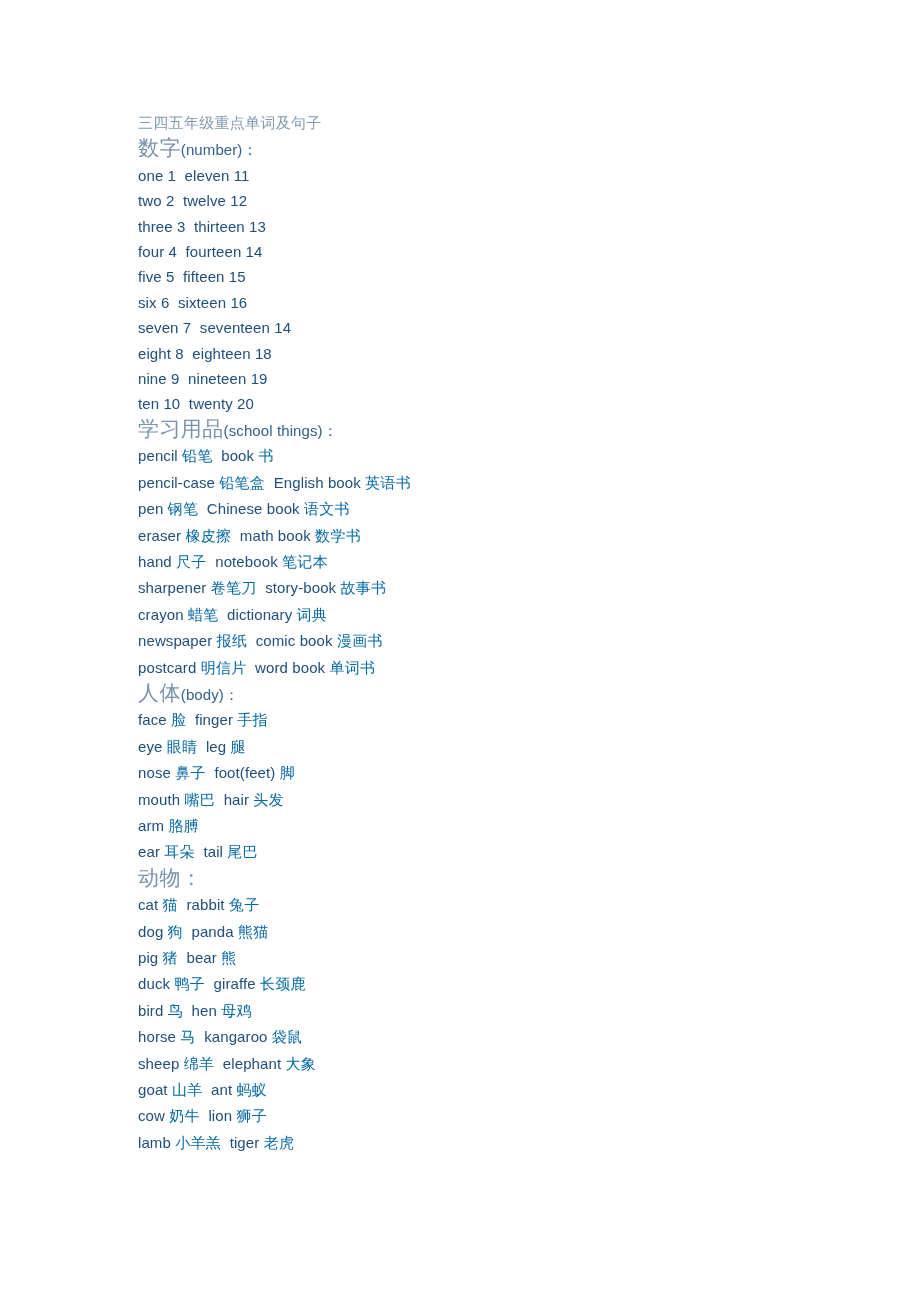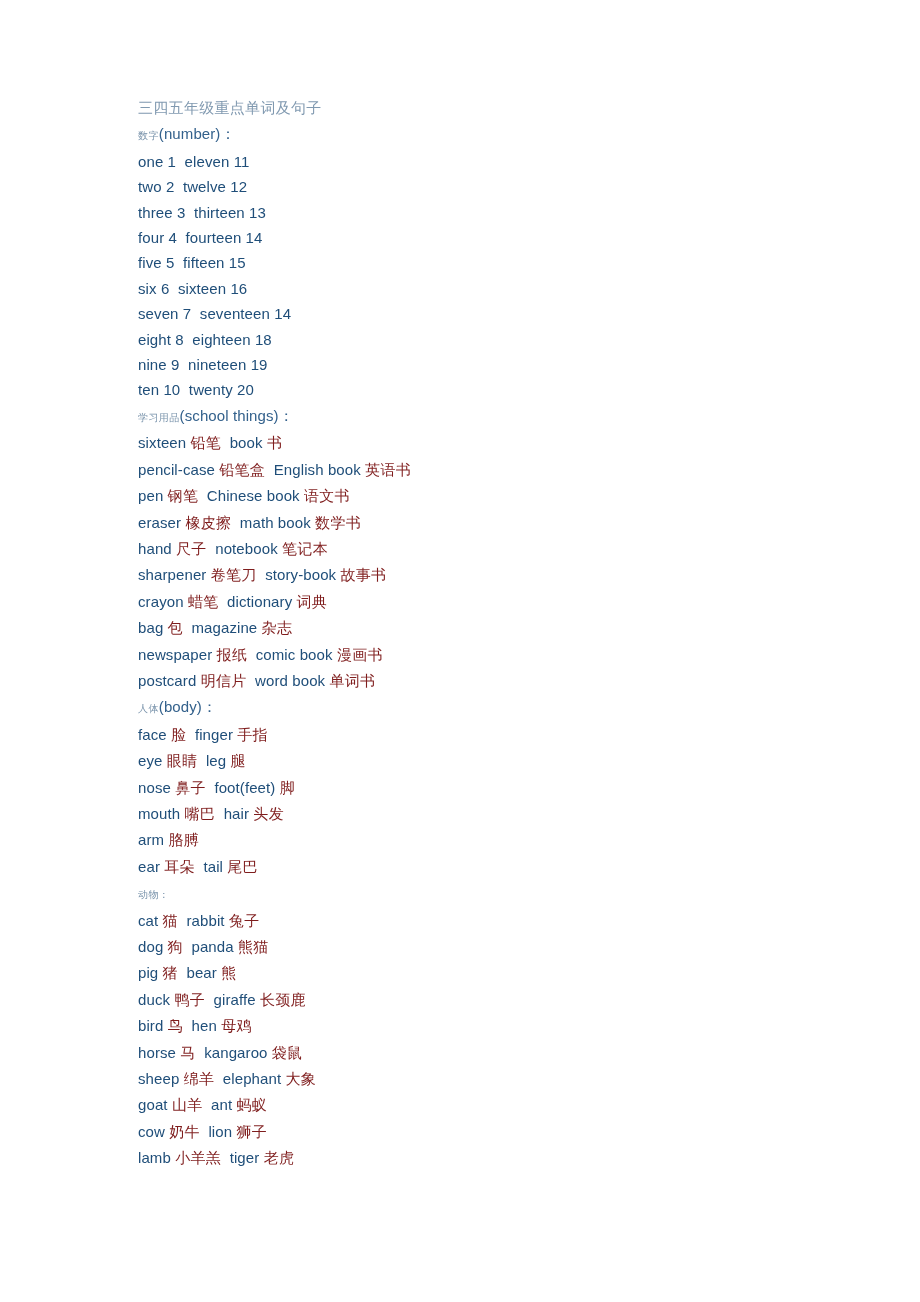--- a/index.html
+++ b/index.html
@@ -12,48 +12,48 @@
     position: relative;
     width: 920px;
     height: 1302px;
     background: #ffffff;
     overflow: hidden;
     box-sizing: border-box;
   }
   .doc-body {
     position: absolute;
     left: 138px;
-    top: 95px;
+    top: 110px;
     width: 700px;
   }
   
   .line {
     font-family: "Liberation Sans", "DejaVu Sans", sans-serif;
     font-size: 15px;
     line-height: 25.4px;
     color: #1f4e79;
     white-space: pre;
     letter-spacing: 0.1px;
     -webkit-font-smoothing: antialiased;
   }
   
   .line .cn {
     font-family: "DejaVu Serif", "Liberation Serif", serif;
-    color: #7f1d1d;
+    color: #0369a1;
     font-size: 15px;
     letter-spacing: 0.3px;
   }
   
   .line.heading {
     color: #33618c;
   }
   .line.heading .cn {
     font-family: "DejaVu Serif", "Liberation Serif", serif;
     color: #7993ab;
-    font-size: 10px;
+    font-size: 21px;
     letter-spacing: 0.4px;
   }
   
   .line.doc-title .cn {
     color: #8099b0;
   }
 </style>
 </head>
 <body>
 
@@ -65,28 +65,27 @@
       <div class="line"><span class="en">two 2</span>  <span class="en">twelve 12</span></div>
       <div class="line"><span class="en">three 3</span>  <span class="en">thirteen 13</span></div>
       <div class="line"><span class="en">four 4</span>  <span class="en">fourteen 14</span></div>
       <div class="line"><span class="en">five 5</span>  <span class="en">fifteen 15</span></div>
       <div class="line"><span class="en">six 6</span>  <span class="en">sixteen 16</span></div>
       <div class="line"><span class="en">seven 7</span>  <span class="en">seventeen 14</span></div>
       <div class="line"><span class="en">eight 8</span>  <span class="en">eighteen 18</span></div>
       <div class="line"><span class="en">nine 9</span>  <span class="en">nineteen 19</span></div>
       <div class="line"><span class="en">ten 10</span>  <span class="en">twenty 20</span></div>
       <div class="line heading"><span class="cn">学习用品</span><span class="en">(school things)：</span></div>
-      <div class="line"><span class="en">sixteen</span> <span class="cn">铅笔</span>  <span class="en">book</span> <span class="cn">书</span></div>
+      <div class="line"><span class="en">pencil</span> <span class="cn">铅笔</span>  <span class="en">book</span> <span class="cn">书</span></div>
       <div class="line"><span class="en">pencil-case</span> <span class="cn">铅笔盒</span>  <span class="en">English book</span> <span class="cn">英语书</span></div>
       <div class="line"><span class="en">pen</span> <span class="cn">钢笔</span>  <span class="en">Chinese book</span> <span class="cn">语文书</span></div>
       <div class="line"><span class="en">eraser</span> <span class="cn">橡皮擦</span>  <span class="en">math book</span> <span class="cn">数学书</span></div>
       <div class="line"><span class="en">hand</span> <span class="cn">尺子</span>  <span class="en">notebook</span> <span class="cn">笔记本</span></div>
       <div class="line"><span class="en">sharpener</span> <span class="cn">卷笔刀</span>  <span class="en">story-book</span> <span class="cn">故事书</span></div>
       <div class="line"><span class="en">crayon</span> <span class="cn">蜡笔</span>  <span class="en">dictionary</span> <span class="cn">词典</span></div>
-      <div class="line"><span class="en">bag</span> <span class="cn">包</span>  <span class="en">magazine</span> <span class="cn">杂志</span></div>
       <div class="line"><span class="en">newspaper</span> <span class="cn">报纸</span>  <span class="en">comic book</span> <span class="cn">漫画书</span></div>
       <div class="line"><span class="en">postcard</span> <span class="cn">明信片</span>  <span class="en">word book</span> <span class="cn">单词书</span></div>
       <div class="line heading"><span class="cn">人体</span><span class="en">(body)：</span></div>
       <div class="line"><span class="en">face</span> <span class="cn">脸</span>  <span class="en">finger</span> <span class="cn">手指</span></div>
       <div class="line"><span class="en">eye</span> <span class="cn">眼睛</span>  <span class="en">leg</span> <span class="cn">腿</span></div>
       <div class="line"><span class="en">nose</span> <span class="cn">鼻子</span>  <span class="en">foot(feet)</span> <span class="cn">脚</span></div>
       <div class="line"><span class="en">mouth</span> <span class="cn">嘴巴</span>  <span class="en">hair</span> <span class="cn">头发</span></div>
       <div class="line"><span class="en">arm</span> <span class="cn">胳膊</span></div>
       <div class="line"><span class="en">ear</span> <span class="cn">耳朵</span>  <span class="en">tail</span> <span class="cn">尾巴</span></div>
       <div class="line heading"><span class="cn">动物：</span></div>

